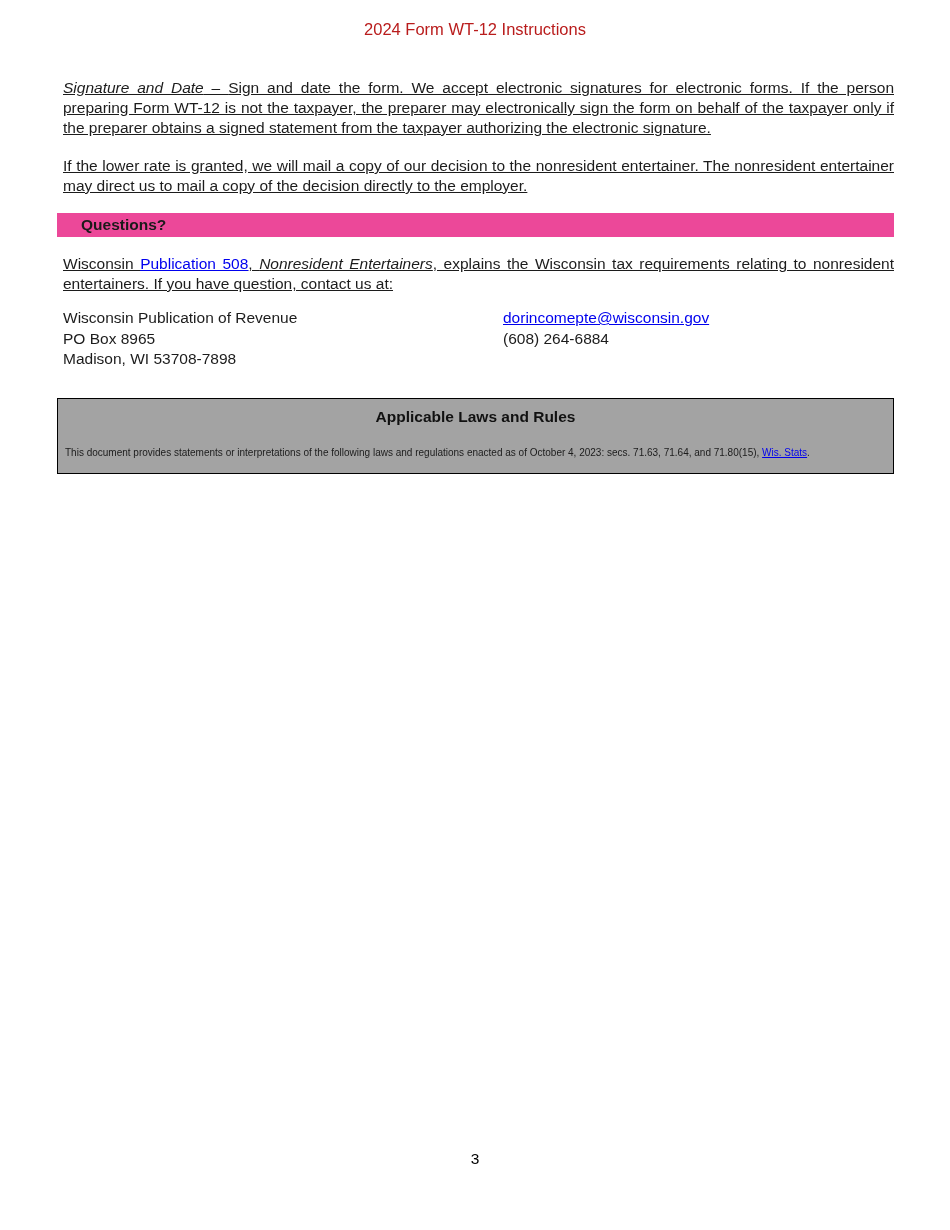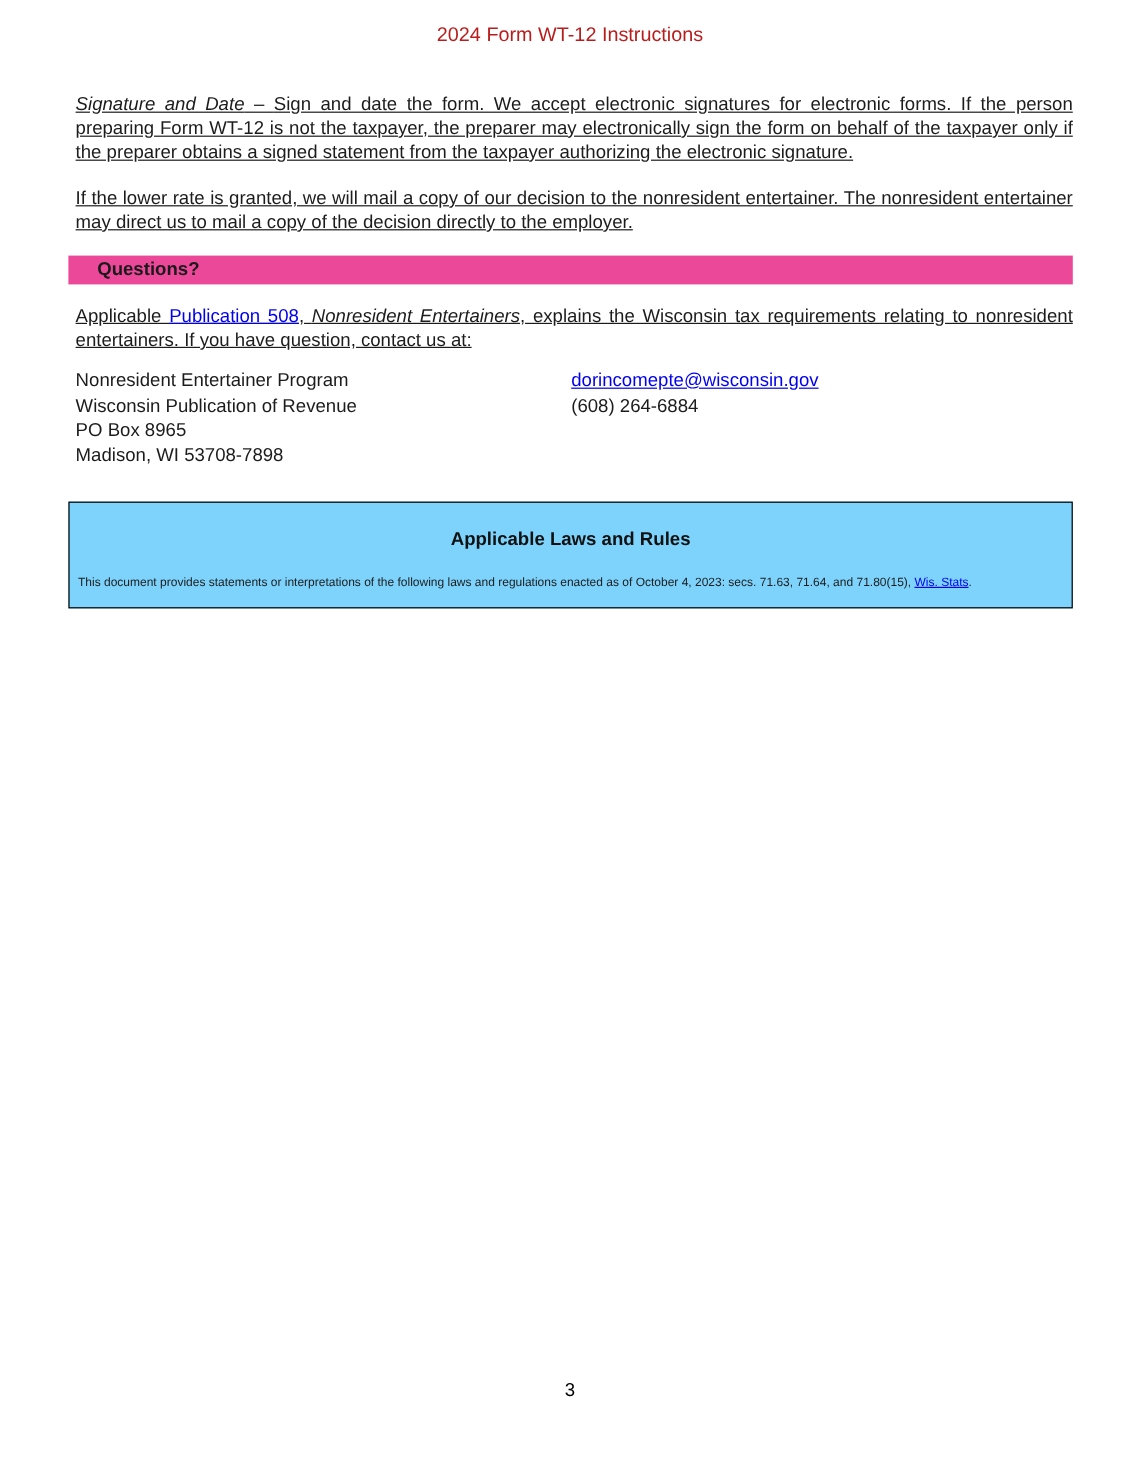--- a/index.html
+++ b/index.html
@@ -60,29 +60,29 @@
   }
   .contact {
     position: relative;
     padding-left: 6px;
     font-size: 15.5px;
     line-height: 20.5px;
   }
   .contact .addr div { white-space: nowrap; }
   .contact .reach {
     position: absolute;
-    left: 419px;
+    left: 446px;
     top: 0;
     line-height: 20.5px;
   }
   .laws-box {
     border: 1.5px solid #000000;
-    background: #7dd3fc;
+    background: #a3a3a3;
     width: 100%;
-    padding: 20px 7px 10px 7px;
+    padding: 7px 7px 10px 7px;
   }
   .laws-box .laws-title {
     text-align: center;
     font-weight: bold;
     font-size: 15.5px;
     line-height: 21px;
     color: #111111;
   }
   .laws-box .laws-body {
     font-size: 10px;
@@ -114,27 +114,26 @@
   <p class="para">If the lower rate is granted, we will mail a copy of our decision to the nonresident entertainer. The nonresident entertainer may direct us to mail a copy of the decision directly to the employer.</p>
 
   <div class="spacer-17"></div>
 
   <div class="questions-bar">
     <span class="qtext">Questions?</span>
   </div>
 
   <div class="spacer-17"></div>
 
-  <p class="para"><span>Applicable </span><a class="link" href="#">Publication 508</a><span>, </span><i>Nonresident Entertainers</i><span>, explains the Wisconsin tax requirements relating to nonresident entertainers. If you have question, contact us at:</span></p>
+  <p class="para"><span>Wisconsin </span><a class="link" href="#">Publication 508</a><span>, </span><i>Nonresident Entertainers</i><span>, explains the Wisconsin tax requirements relating to nonresident entertainers. If you have question, contact us at:</span></p>
 
   <div class="spacer-15"></div>
 
   <div class="contact">
     <div class="addr">
-      <div>Nonresident Entertainer Program</div>
       <div>Wisconsin Publication of Revenue</div>
       <div>PO Box 8965</div>
       <div>Madison, WI 53708-7898</div>
     </div>
     <div class="reach">
       <div><a class="link" href="#">dorincomepte@wisconsin.gov</a></div>
       <div>(608) 264-6884</div>
     </div>
   </div>
 

